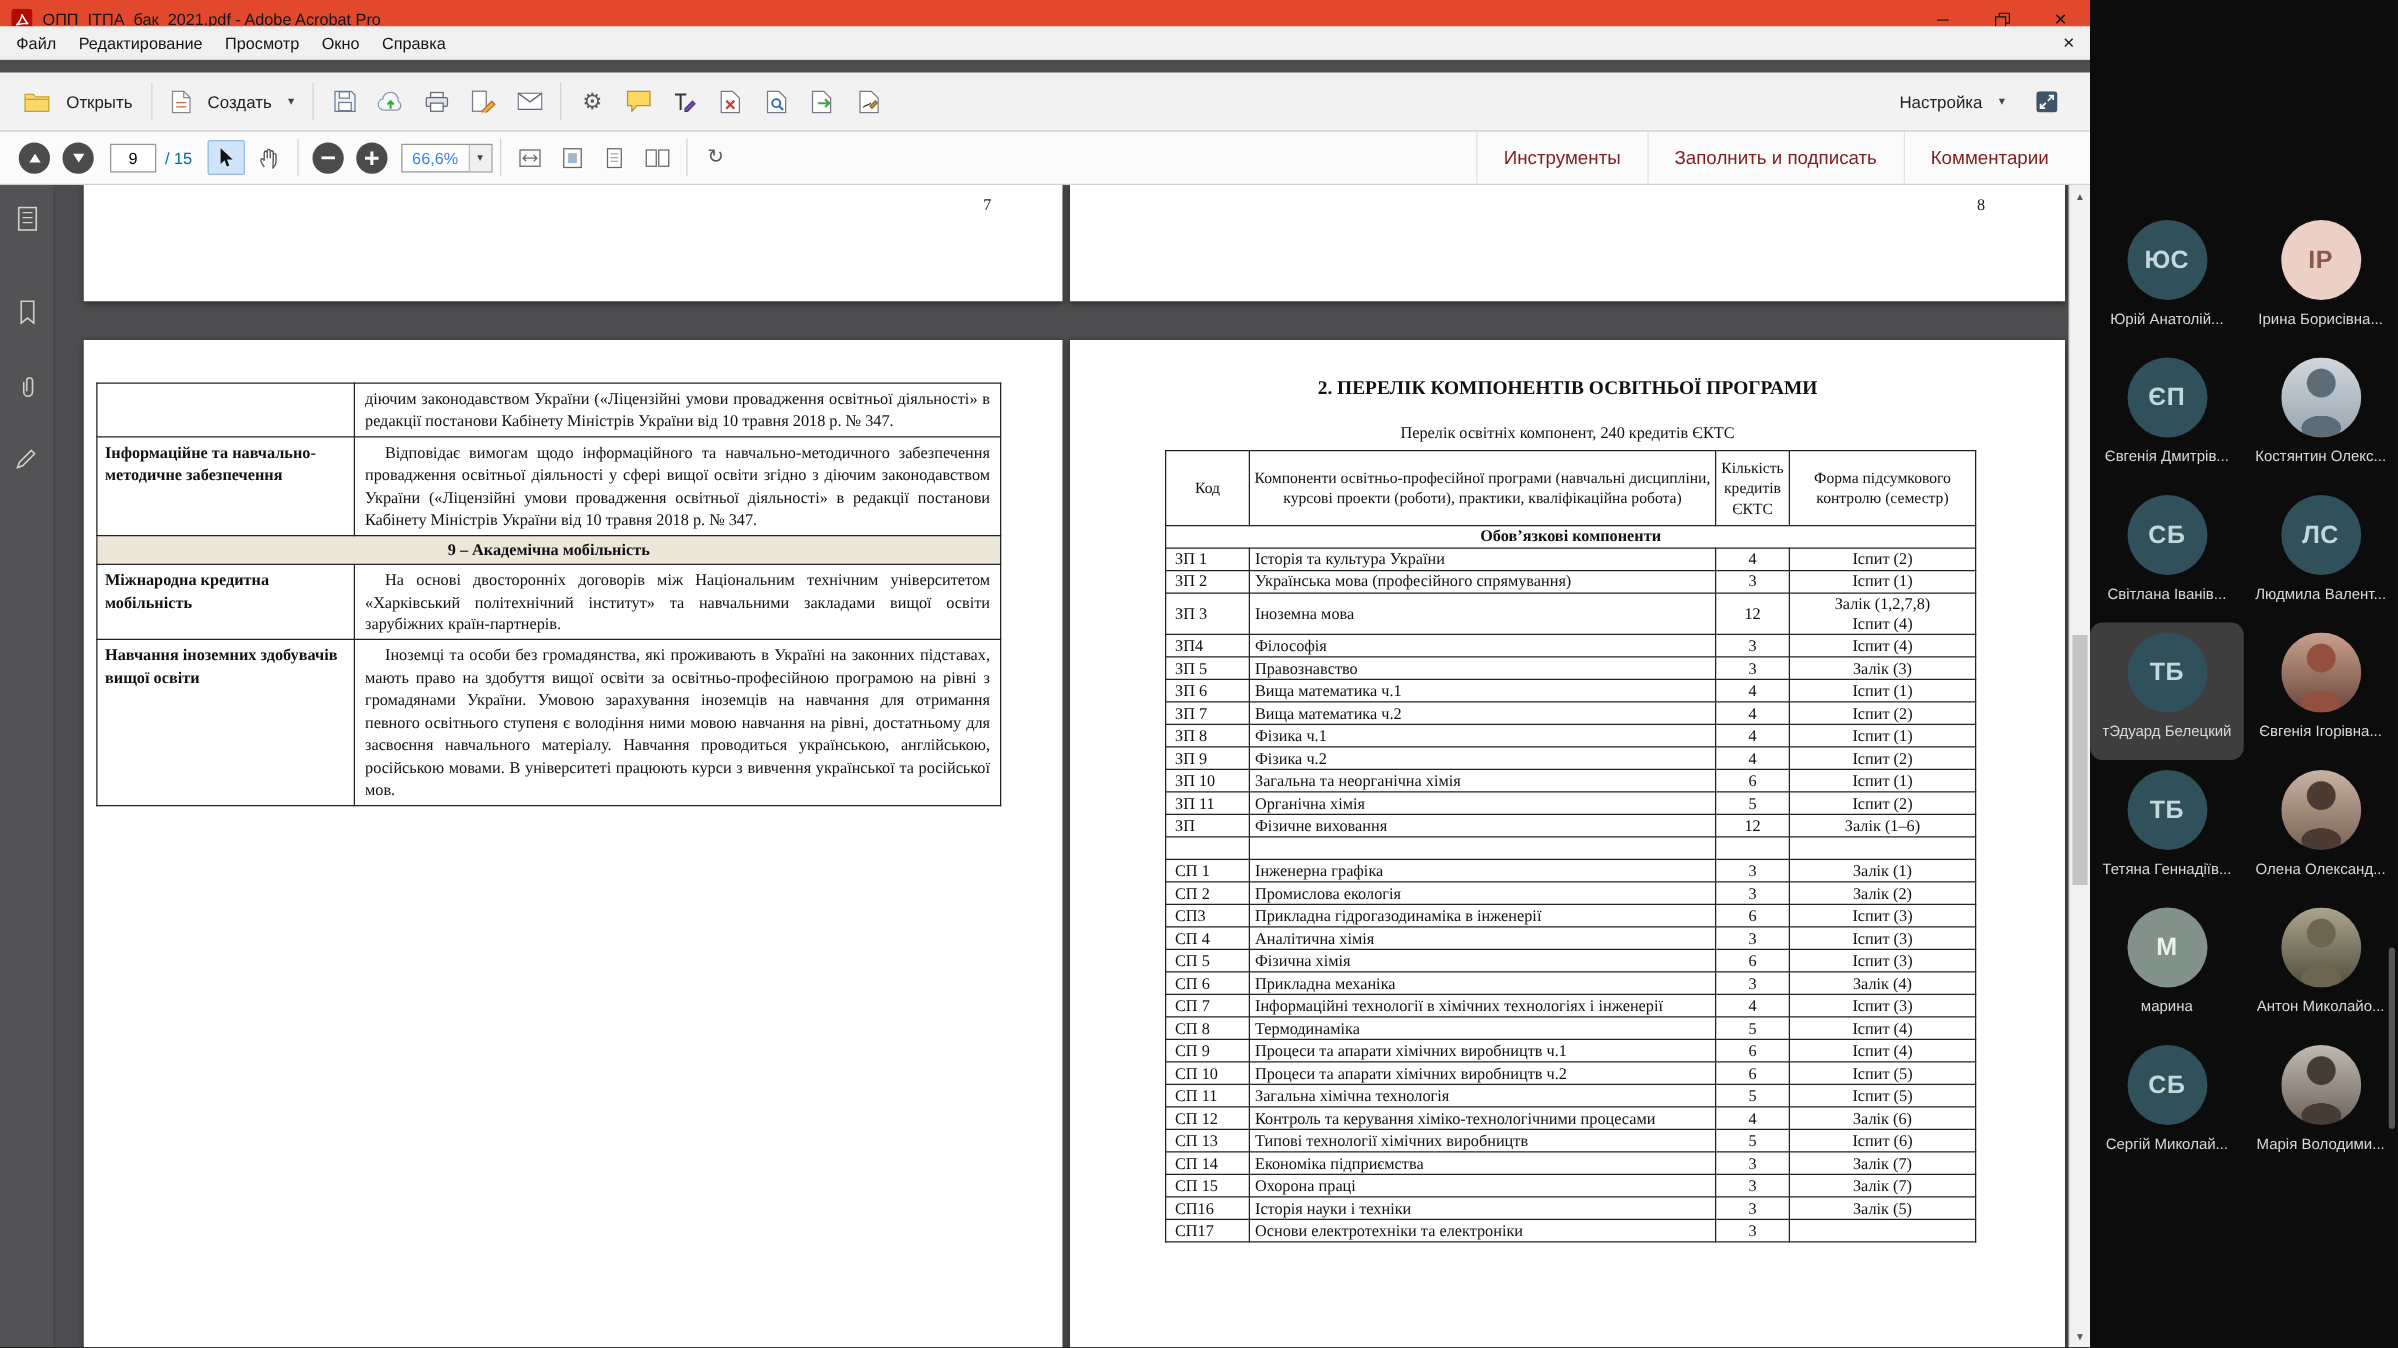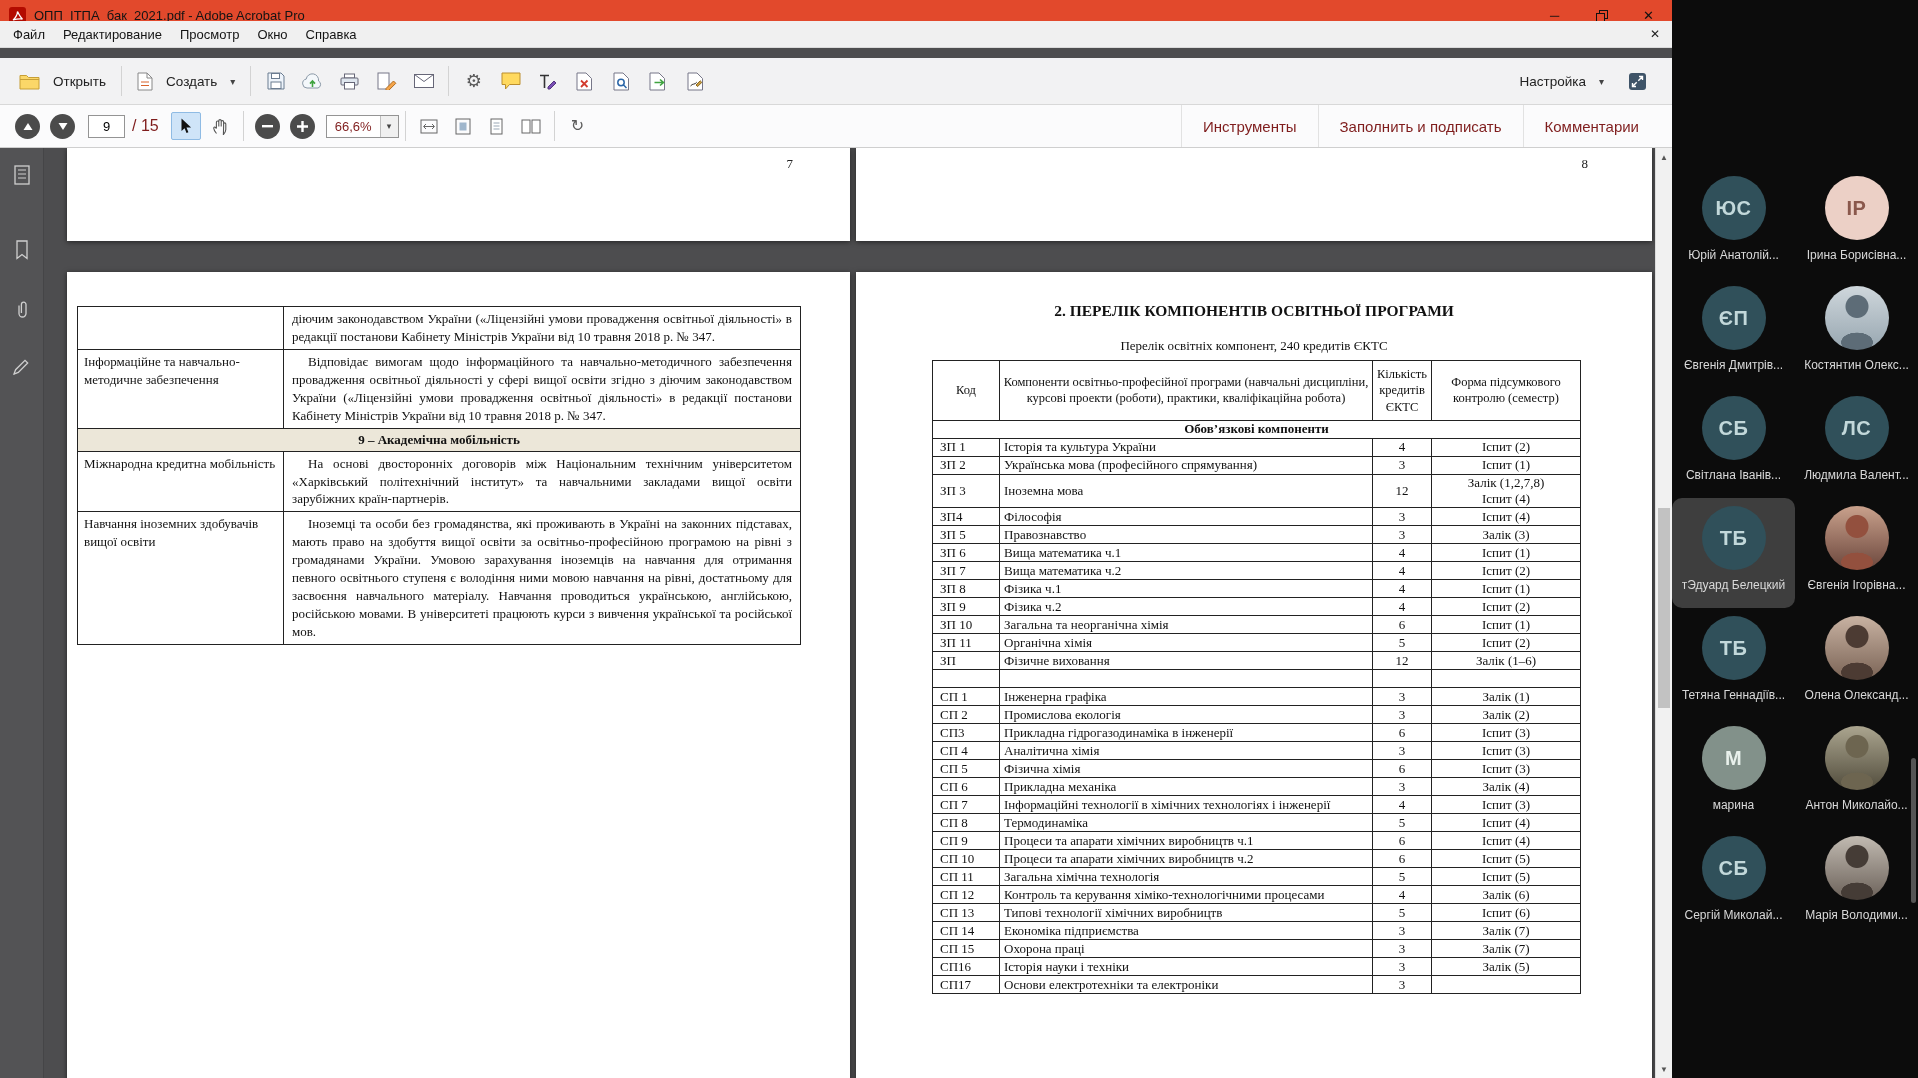--- a/index.html
+++ b/index.html
@@ -32,25 +32,25 @@
   .glyph { font-size:18px; color:#5a5a5a; line-height:1; }
   #settings-btn { margin-left:auto; }
   #expand-btn { margin:0 16px 0 6px; }
 
   #navbar { position:absolute; left:0; top:105px; width:1672px; height:43px; background:#fbfbfc;
             border-bottom:1px solid #cfcfcf; display:flex; align-items:center; padding-left:10px; }
   .circle-btn { width:25px; height:25px; border-radius:50%; background:#4b4b4b; display:flex;
                 align-items:center; justify-content:center; margin:0 5px; flex:none; }
   #page-input { width:37px; height:23px; text-align:center; border:1px solid #949494; font-size:13px;
                 margin-left:8px; background:#fff; font-family:inherit; }
-  #page-count { font-size:16px; color:#7f1d1d; margin:0 10px 0 7px; white-space:nowrap; }
+  #page-count { font-size:13px; color:#0369a1; margin:0 10px 0 7px; white-space:nowrap; }
   .tool-btn { width:30px; height:28px; display:flex; align-items:center; justify-content:center; margin:0 2px; }
   .tool-btn.active { background:#cfe4f8; border:1px solid #8fbbe4; border-radius:2px; }
   #zoom-box { display:flex; align-items:center; height:23px; border:1px solid #949494; background:#fff; margin-left:6px; }
-  #zoom-value { font-size:13px; padding:0 8px; min-width:48px; color:#7f1d1d; }
+  #zoom-value { font-size:13px; padding:0 8px; min-width:48px; color:#3b82f6; }
   #zoom-caret { width:18px; align-self:stretch; border-left:1px solid #bdbdbd; display:flex; align-items:center;
                 justify-content:center; font-size:9px; color:#444; background:#f0f0f0; }
   #navbar-tabs { margin-left:auto; display:flex; align-self:stretch; margin-right:12px; }
   .nav-tab { display:flex; align-items:center; padding:0 21px; font-size:15px; color:#7f1d1d;
              border-left:1px solid #e2e2e2; white-space:nowrap; }
 
   #left-strip { position:absolute; left:0; top:148px; width:44px; height:930px; background:#535355;
                 border-right:1px solid #454547; }
   .strip-btn { position:absolute; left:50%; transform:translateX(-50%); width:30px; height:30px;
                display:flex; align-items:center; justify-content:center; }
@@ -62,21 +62,21 @@
   #page-left   { left:23px;  top:124px; width:783px; height:820px; }
   #page-right  { left:812px; top:124px; width:796px; height:820px; }
   .pagenum { position:absolute; top:8px; font:13px "Liberation Serif","DejaVu Serif",serif; color:#222; }
   #strip-left .pagenum  { right:57px; }
   #strip-right .pagenum { right:64px; }
 
   
   #left-table { position:absolute; left:10px; top:34px; width:724px; border-collapse:collapse;
                 font-family:"Liberation Serif","DejaVu Serif",serif; color:#111; table-layout:fixed; }
   #left-table td { border:1px solid #222; font-size:13px; line-height:1.38; vertical-align:top; }
-  #left-table td.lbl { width:206px; font-weight:normal; padding:3px 6px;margin-top:40px; }
+  #left-table td.lbl { width:206px; font-weight:bold; padding:3px 6px;margin-top:40px; }
   #left-table td.val { padding:3px 8px; text-align:justify; text-indent:16px; }
   #left-table tr.first td.val { text-indent:0; }
   #left-table td.section-row { background:#ece7d9; text-align:center; font-weight:bold; padding:2px; }
 
   
   .rp-title { position:absolute; top:30px; left:0; width:100%; text-align:center;
               font:bold 15.5px "Liberation Serif","DejaVu Serif",serif; color:#111; }
   .rp-subtitle { position:absolute; top:66px; left:0; width:100%; text-align:center;
                  font:13px "Liberation Serif","DejaVu Serif",serif; color:#111; }
   #right-table { position:absolute; left:76px; top:88px; width:648px; border-collapse:collapse;

